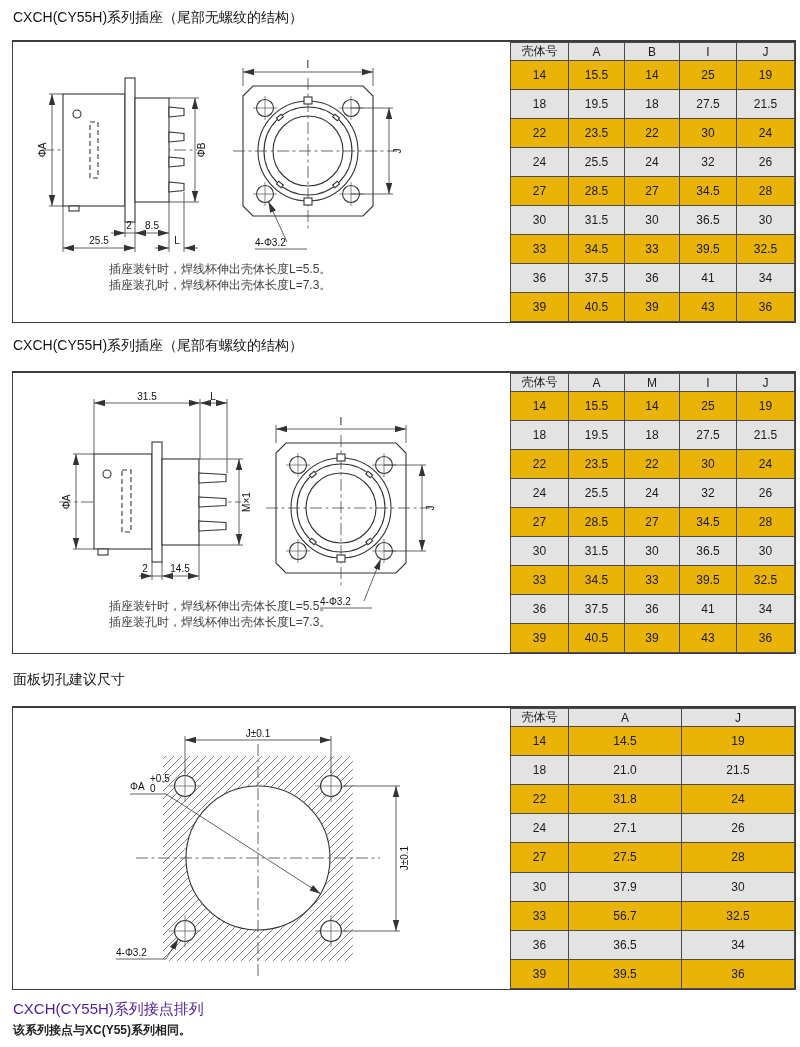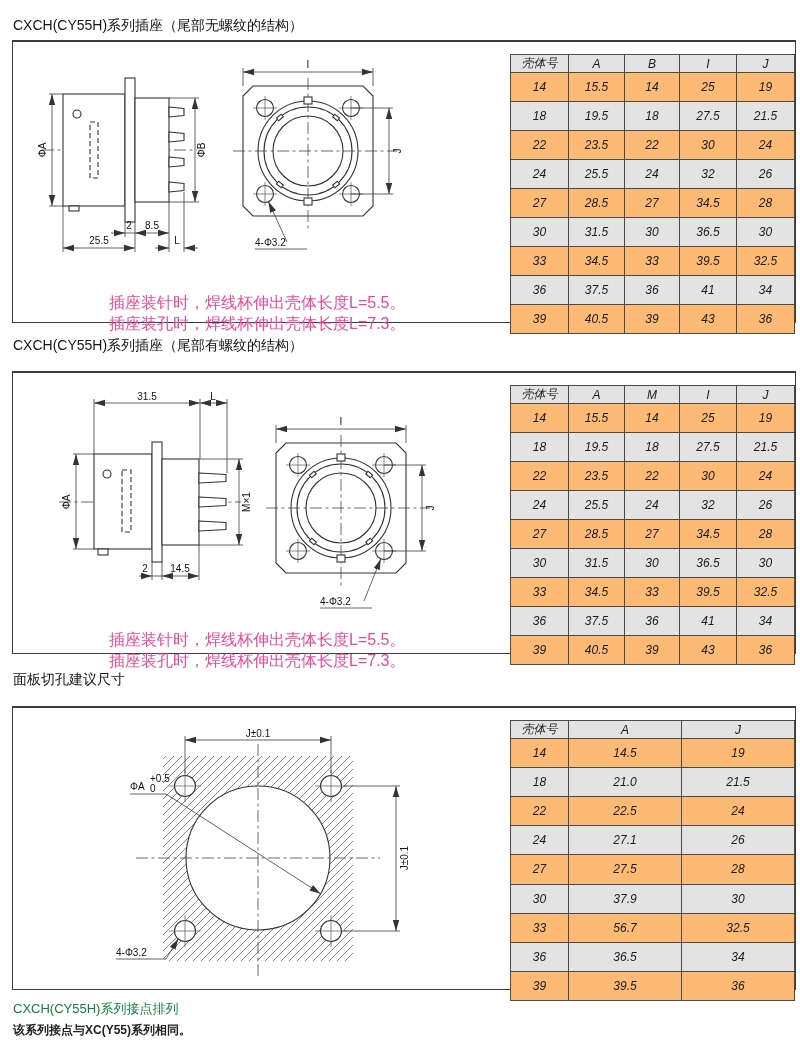--- a/index.html
+++ b/index.html
@@ -4,42 +4,42 @@
 <style>
   html,body{margin:0;padding:0;}
   body{
     width:800px;height:1047px;position:relative;background:#fff;
     font-family:"Liberation Sans","DejaVu Sans",sans-serif;color:#111;
     overflow:hidden;
   }
   .sec-title{position:absolute;left:13px;font-size:14px;color:#151515;white-space:nowrap;}
   .panel{position:absolute;left:12px;width:784px;background:#fff;box-sizing:border-box;
     border:1px solid #3c3c3c;border-top:2px solid #3c3c3c;}
-  .dtable{position:absolute;top:12px;right:0;height:100%;width:284px;border-collapse:collapse;
-    table-layout:fixed;font-size:12px;background:#fdba74;font-style:italic;}
+  .dtable{position:absolute;top:0;right:0;height:100%;width:284px;border-collapse:collapse;
+    table-layout:fixed;font-size:12px;background:#eab308;}
   .dtable th,.dtable td{border:1px solid #4a4a4a;text-align:center;vertical-align:middle;
     padding:0;font-weight:normal;color:#1a1a1a;}
   .dtable th{background:#e3e3e3;}
   .dtable tbody tr:nth-child(even) td{background:#e3e3e3;}
-  .notes{position:absolute;font-size:16px;line-height:1.32;color:#ec4899;white-space:nowrap;margin-top:30px;}
+  .notes{position:absolute;font-size:12px;line-height:1.32;color:#404040;white-space:nowrap;}
   svg{position:absolute;overflow:visible;}
   svg text{font-size:10px;fill:#111;font-family:"Liberation Sans","DejaVu Sans",sans-serif;}
   .ln{fill:none;stroke:#333;stroke-width:1.1;}
   .fw{fill:#fff;stroke:#333;stroke-width:1.1;}
   .cl{fill:none;stroke:#444;stroke-width:0.8;stroke-dasharray:12 3.5 3 3.5;}
   .dim{fill:none;stroke:#3a3a3a;stroke-width:0.8;}
   .ext{fill:none;stroke:#3a3a3a;stroke-width:0.8;}
   .thin{fill:none;stroke:#555;stroke-width:0.7;}
-  .footer-title{position:absolute;left:13px;font-size:13px;color:#15803d;}
+  .footer-title{position:absolute;left:13px;font-size:15px;color:#4c1d95;}
   .footer-sub{position:absolute;left:13px;font-size:12px;color:#222;}
 </style>
 </head>
 <body>
 
-<div class="sec-title" style="top:9px;margin-top:8px;">CXCH(CY55H)系列插座（尾部无螺纹的结构）</div>
+<div class="sec-title" style="top:9px;">CXCH(CY55H)系列插座（尾部无螺纹的结构）</div>
 
 <div class="panel" style="top:40px;height:283px;">
 
   <svg style="left:24px;top:28px;" width="215" height="195" viewBox="0 0 215 195">
     <defs>
       <marker id="ae1" markerWidth="12" markerHeight="8" refX="11" refY="4" orient="auto" markerUnits="userSpaceOnUse">
           <path d="M11,4 L0,0.8 L0,7.2 Z" fill="#333"></path>
         </marker>
       <marker id="as1" markerWidth="12" markerHeight="8" refX="1" refY="4" orient="auto" markerUnits="userSpaceOnUse">
           <path d="M1,4 L12,0.8 L12,7.2 Z" fill="#333"></path>
@@ -492,21 +492,21 @@
           <td>14.5</td>
           <td>19</td>
         </tr>
         <tr>
           <td>18</td>
           <td>21.0</td>
           <td>21.5</td>
         </tr>
         <tr>
           <td>22</td>
-          <td>22.5</td>
+          <td>31.8</td>
           <td>24</td>
         </tr>
         <tr>
           <td>24</td>
           <td>27.1</td>
           <td>26</td>
         </tr>
         <tr>
           <td>27</td>
           <td>27.5</td>

